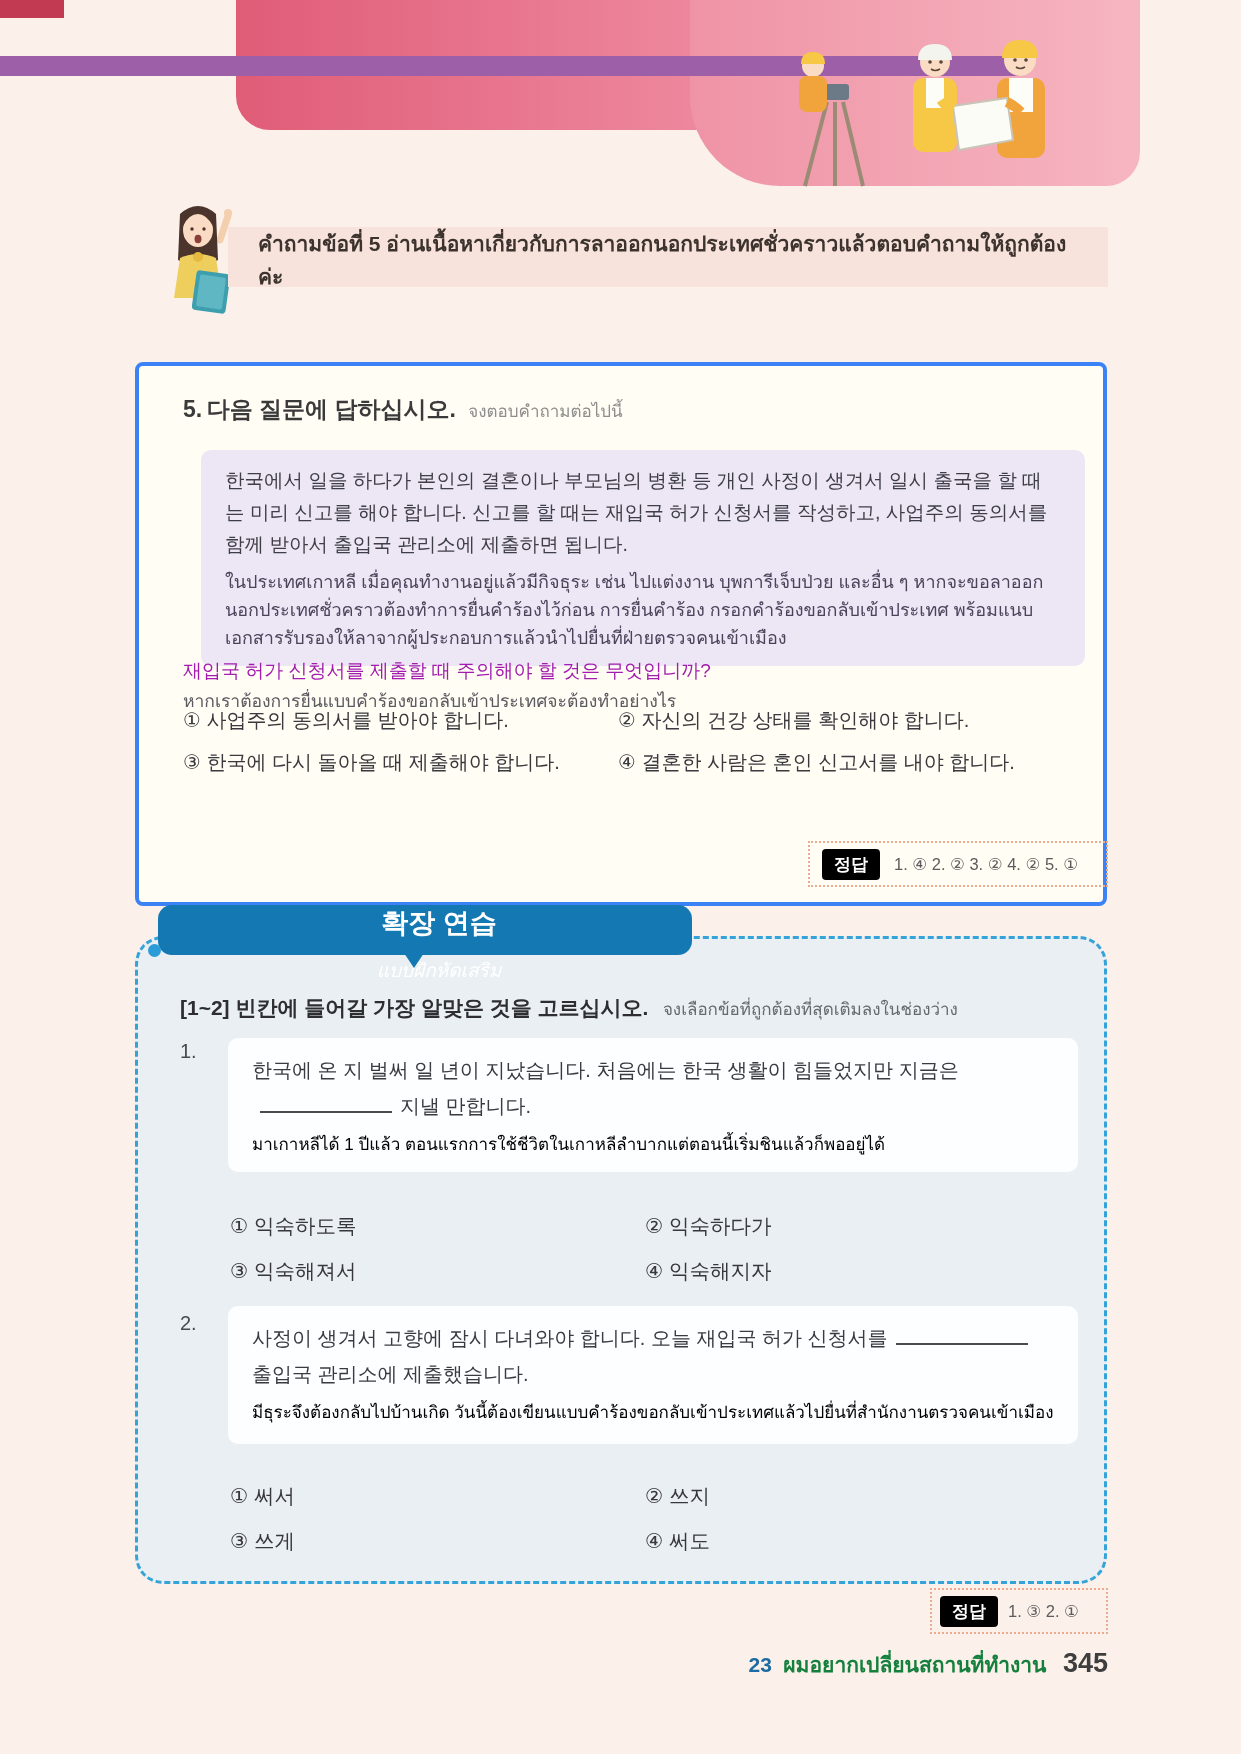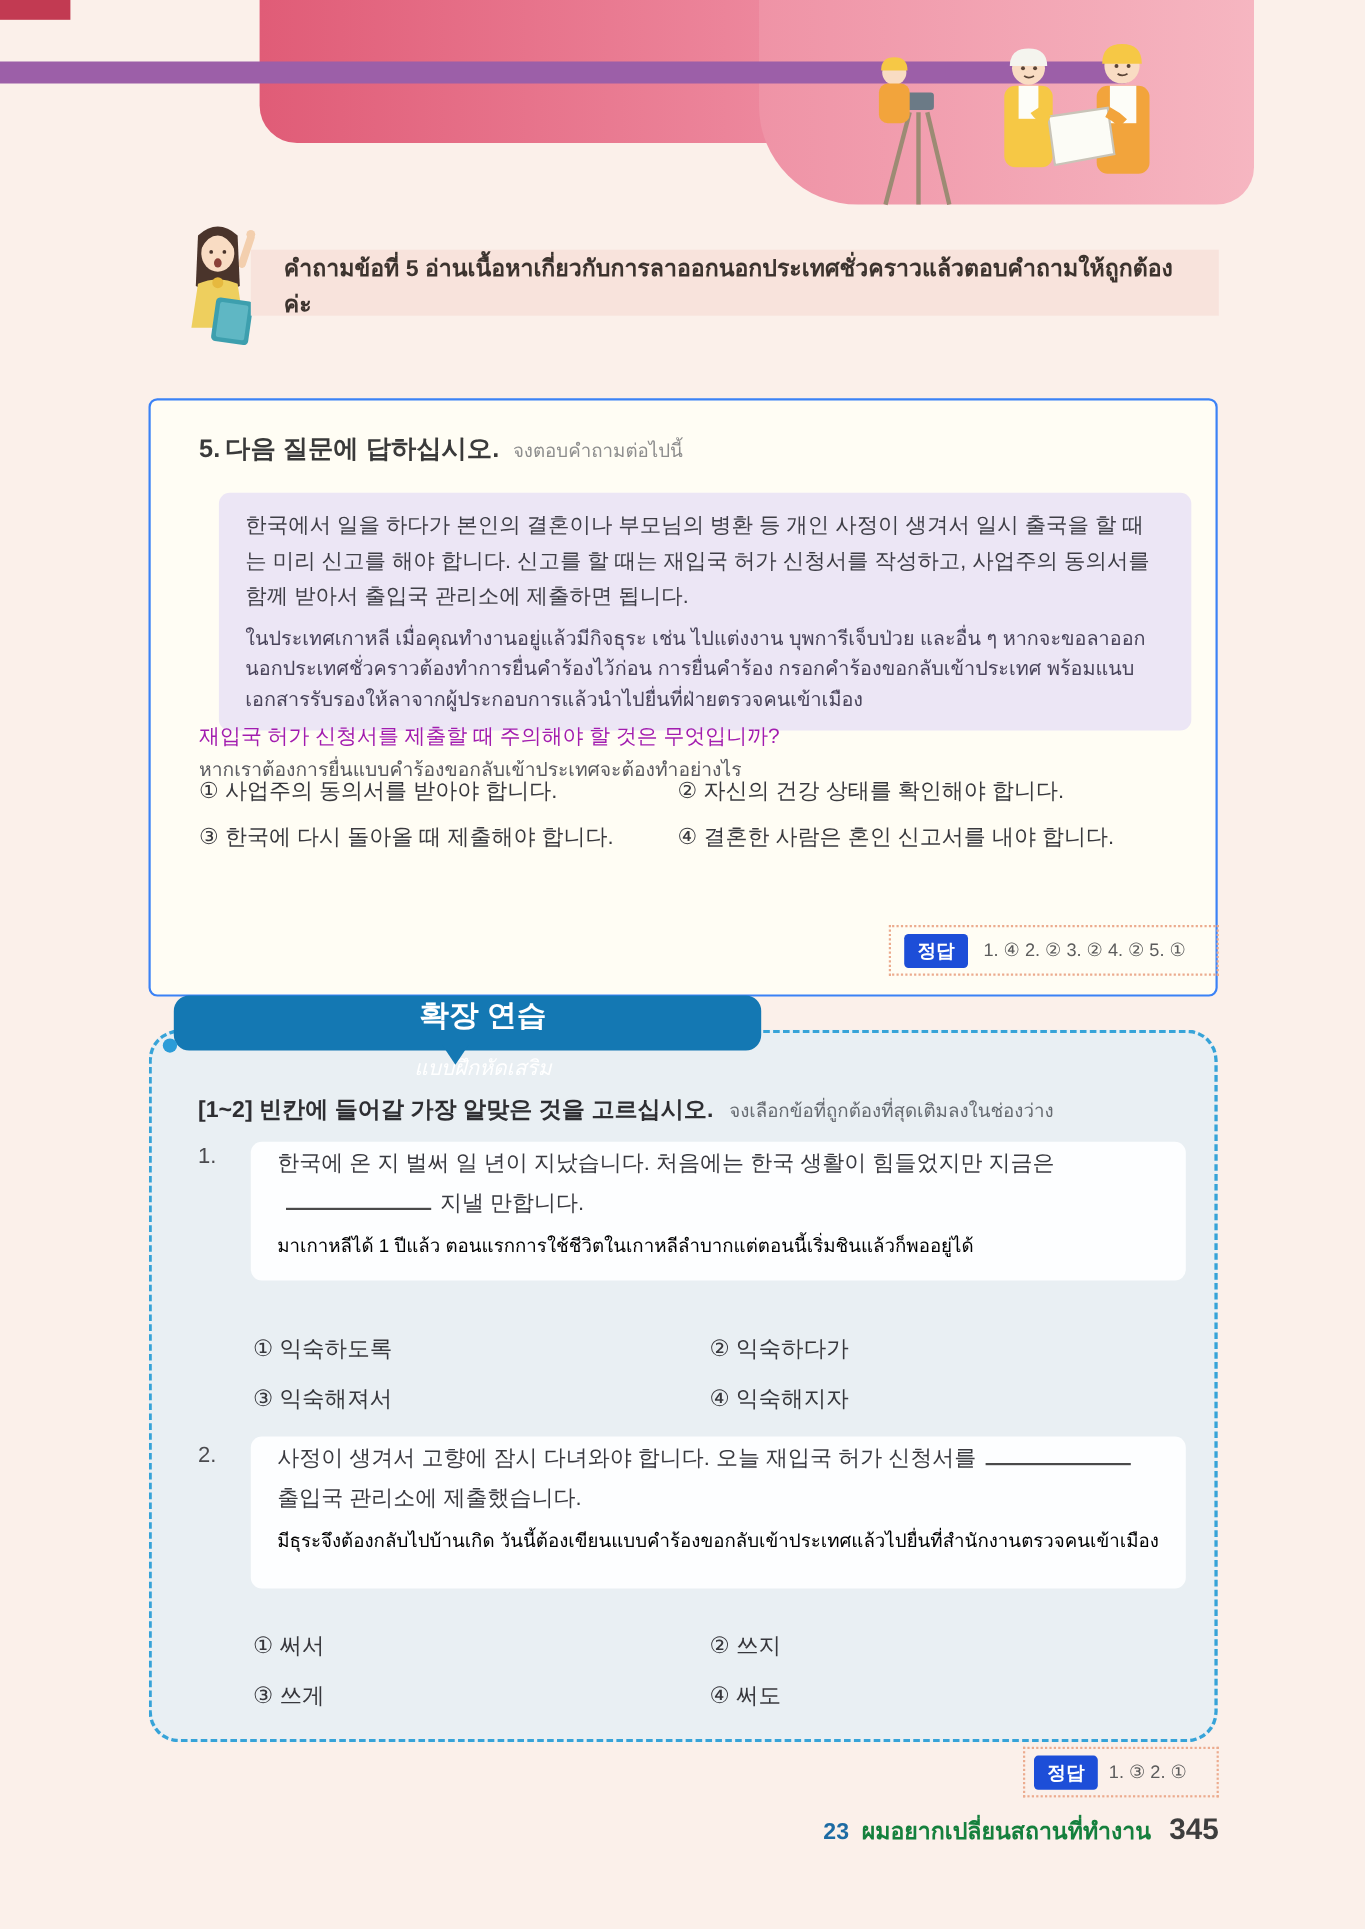--- a/index.html
+++ b/index.html
@@ -29,21 +29,21 @@
   .avatar { position:absolute; left:150px; top:196px; }
   .bubble {
     position:absolute; left:228px; top:227px; width:880px; height:60px;
     background:#f8e3dc; border-radius:0; box-sizing:border-box;
     display:flex; align-items:flex-start; padding:0 18px 0 30px;
     font-size:21px; font-weight:bold; color:#3c332e;
   }
   
   .card {
     position:absolute; left:135px; top:362px; width:972px; height:544px;
-    background:#fffdf4; border:2px solid #3b82f6; border-radius:8px; box-sizing:border-box;
+    background:#fffdf4; border:4px solid #3b82f6; border-radius:8px; box-sizing:border-box;
   }
   .card-heading { position:absolute; left:44px; top:28px; }
   .h-num, .h-ko { font-size:23px; color:#3a3a3a; font-weight:600; }
   .h-th { font-size:17px; color:#8d8d8d; font-weight:400; margin-left:8px; }
   .purple-box {
     position:absolute; left:62px; top:84px; width:884px;
     background:#ece6f5; border-radius:10px; padding:14px 24px; box-sizing:border-box;
   }
   .p-ko { font-size:19.5px; line-height:32px; color:#3e3e46; margin:0 0 8px 0; }
   .p-th { font-size:18px; line-height:28px; color:#49445a; margin:0; }
@@ -56,21 +56,21 @@
     font-size:20px; color:#39393e;
   }
   
   .answer-strip {
     display:flex; align-items:center; gap:14px;
     border:2px dotted #ecab8e; box-sizing:border-box; padding:0 12px;
   }
   #strip1 { position:absolute; left:808px; top:841px; width:300px; height:46px; }
   #strip2 { position:absolute; left:930px; top:1588px; width:178px; height:46px; gap:10px; padding:0 8px; }
   .badge {
-    background:#1d4ed8; color:#fff; font-size:17px; font-weight:bold;
+    background:#000000; color:#fff; font-size:17px; font-weight:bold;
     padding:4px 12px; border-radius:4px; white-space:nowrap;
   }
   .ans { font-size:16.5px; color:#5c5c5c; white-space:nowrap; }
   
   .dashed-box {
     position:absolute; left:135px; top:936px; width:972px; height:648px;
     background:#e9eff3; border:3px dashed #36a3d8; border-radius:28px;
     box-sizing:border-box; z-index:1;
   }
   .exp-tab {
@@ -88,21 +88,21 @@
   .corner-dot { position:absolute; left:148px; top:944px; width:13px; height:13px;
     border-radius:50%; background:#2b9cd8; z-index:4; }
   .instruction { position:absolute; left:180px; top:994px; z-index:2; }
   .ins-ko { font-size:21px; font-weight:600; color:#2e2e32; }
   .ins-th { font-size:17px; color:#666a70; font-weight:400; margin-left:10px; }
   .ex-num { position:absolute; font-size:20px; color:#4a4a4e; z-index:2; }
   #ex1-num { left:180px; top:1040px; }
   #ex2-num { left:180px; top:1312px; }
   .white-box {
     position:absolute; left:228px; width:850px; background:#fdfeff;
-    border-radius:10px; padding:2px 24px; box-sizing:border-box; z-index:2;
+    border-radius:10px; padding:14px 24px; box-sizing:border-box; z-index:2;
   }
   #ex1-box { top:1038px; min-height:126px; }
   #ex2-box { top:1306px; min-height:138px; }
   .wb-ko { font-size:20px; line-height:36px; color:#3a3a40; margin:0; }
   .blank { display:inline-block; width:132px; height:1em; margin:0 8px;
     border-bottom:2px solid #4a4a4a; vertical-align:baseline; }
   .wb-th { font-size:17px; line-height:26px; color:#000000; margin:8px 0 0 0; }
   .ex-opts {
     position:absolute; left:230px; width:810px; z-index:2;
     display:grid; grid-template-columns:415px 1fr; row-gap:17px;

